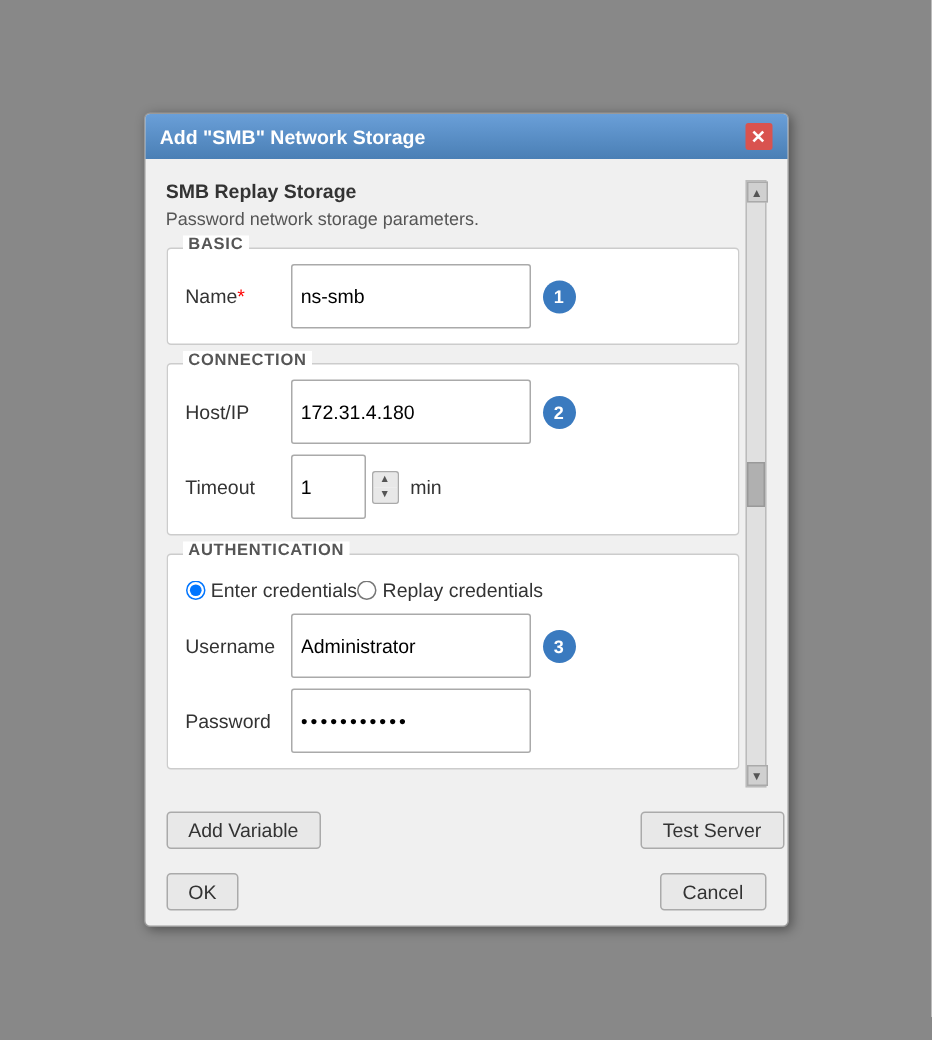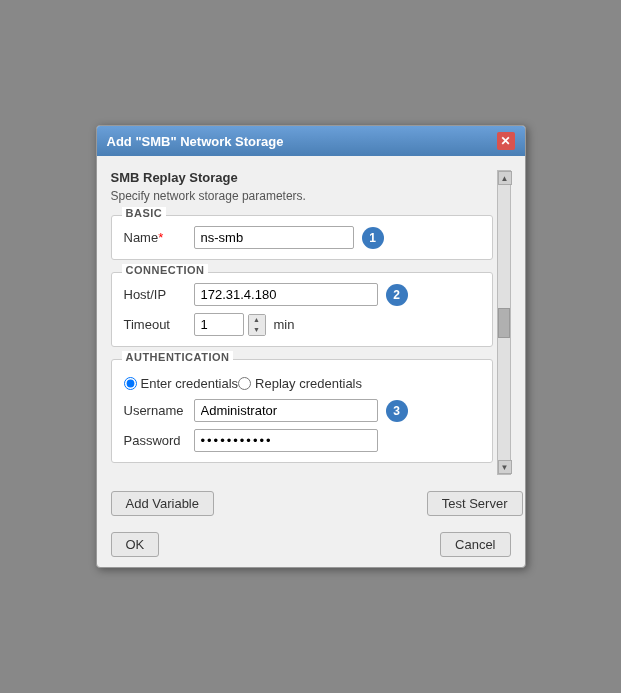--- a/index.html
+++ b/index.html
@@ -136,30 +136,30 @@
       font-size: 13px;
       color: #333;
       flex-shrink: 0;
     }
     .required-star {
       color: red;
     }
     .form-input {
       border: 1px solid #aaa;
       border-radius: 2px;
-      padding: 3px 6px;
+      padding: 13px 6px;
       font-size: 13px;
       outline: none;
       background: #fff;
     }
     .input-name {
       width: 160px;
     }
     .input-host {
-      width: 184px;
+      width: 160px;
     }
     .input-port {
       width: 70px;
     }
     .input-timeout {
       width: 50px;
     }
     .spinner-wrap {
       display: flex;
       align-items: center;
@@ -259,21 +259,21 @@
     <span>Add "SMB" Network Storage</span>
     <button class="dialog-close">✕</button>
   </div>
 
   <div class="dialog-body">
     <div class="dialog-content">
 
       <div class="section-header">
         <strong>SMB Replay Storage</strong>
       </div>
-      <div class="section-subtitle">Specify network storage parameters.</div>
+      <div class="section-subtitle">Password network storage parameters.</div>
 
       <div class="group-box">
         <span class="group-title">BASIC</span>
         <div class="form-row">
           <div class="form-label">
             <span>Name</span><span class="required-star">*</span>
           </div>
           <div class="input-row-with-badge">
             <input class="form-input input-name" type="text" value="ns-smb" style="">
             <span class="badge">1</span>

